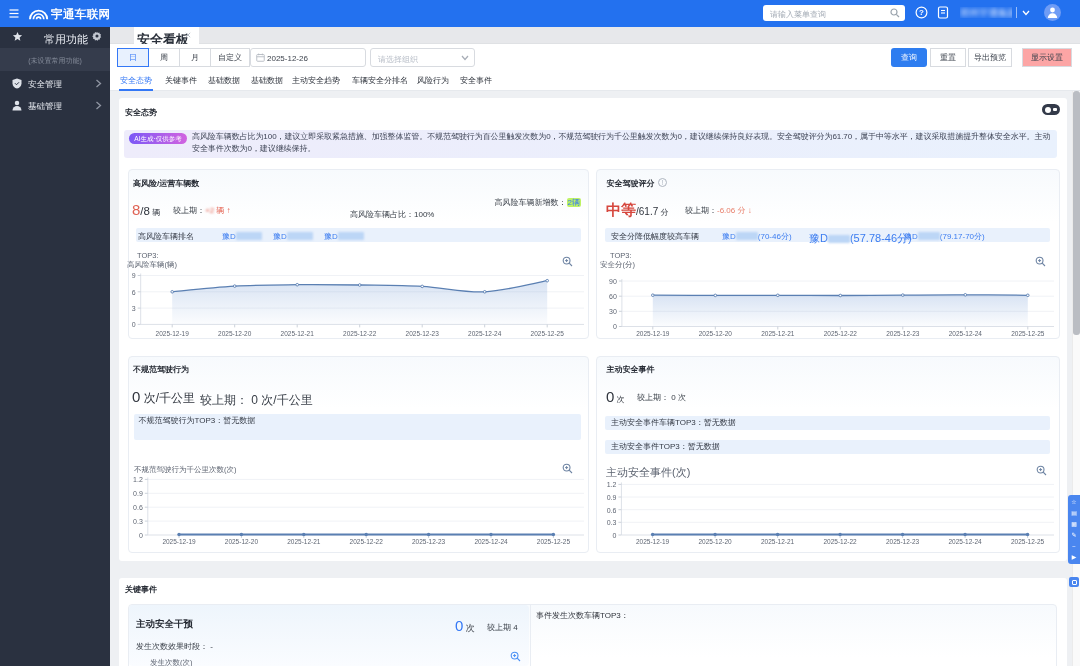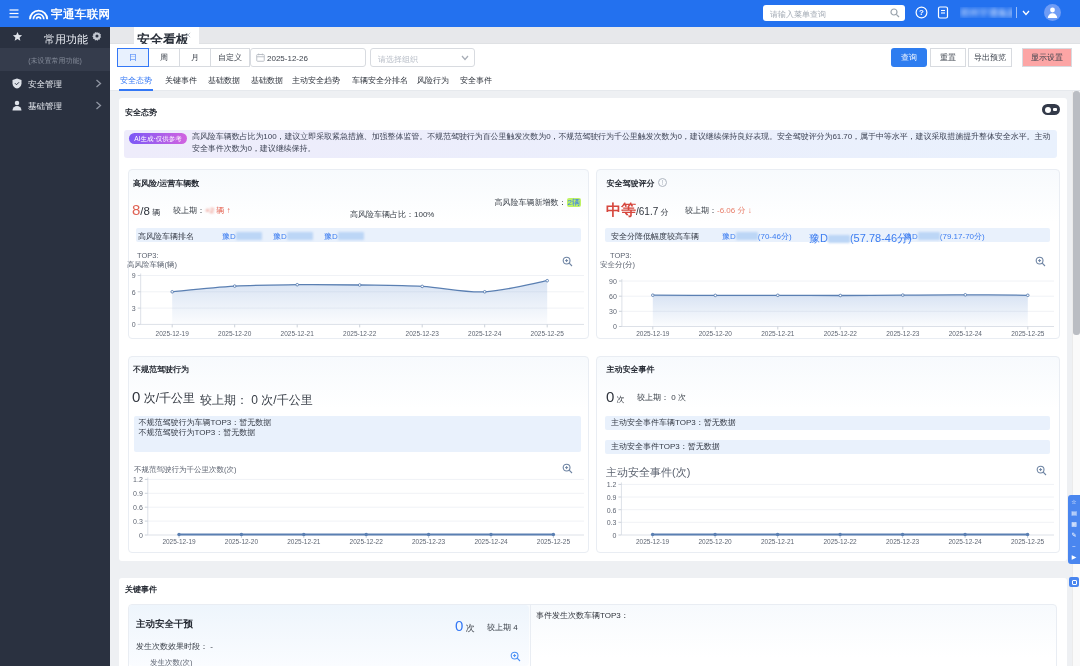--- a/index.html
+++ b/index.html
@@ -253,21 +253,21 @@
     <text x="242.3" y="69.8" font-size="6.5" fill="#5f6673" text-anchor="middle" font-family="Liberation Sans,sans-serif">2025-12-22</text>
     <text x="304.8" y="69.8" font-size="6.5" fill="#5f6673" text-anchor="middle" font-family="Liberation Sans,sans-serif">2025-12-23</text>
     <text x="367.3" y="69.8" font-size="6.5" fill="#5f6673" text-anchor="middle" font-family="Liberation Sans,sans-serif">2025-12-24</text>
     <text x="429.8" y="69.8" font-size="6.5" fill="#5f6673" text-anchor="middle" font-family="Liberation Sans,sans-serif">2025-12-25</text>
   </svg>
 <div class="icard" style="left:128px;top:356px;width:461px;height:197px"></div>
 <div class="abs t10" style="left:133px;top:364px">不规范驾驶行为</div>
 <div class="abs" style="left:132px;top:388px;font-size:15px;color:#30353e">0<span style="font-size:12px"> 次/千公里</span></div>
 <div class="abs" style="left:200px;top:392px;font-size:12px;color:#3a4049">较上期：&nbsp;0 次/千公里</div>
 <div class="ban" style="left:134px;top:415.5px;width:447px;height:14px;line-height:14px;padding-left:4.5px">不规范驾驶行为车辆TOP3：暂无数据</div>
-<div class="ban" style="left:134px;top:426px;width:447px;height:26px;line-height:14px;padding-left:4.5px">不规范驾驶行为TOP3：暂无数据</div>
+<div class="ban" style="left:134px;top:414px;width:447px;height:26px;line-height:14px;padding-left:4.5px">不规范驾驶行为TOP3：暂无数据</div>
 <div class="abs" style="left:134px;top:465px;font-size:7.5px;color:#5c6370">不规范驾驶行为千公里次数(次)</div>
 <svg class="mag" style="left:562px;top:463px" width="11" height="11" viewBox="0 0 11 11">
     <circle cx="4.6" cy="4.6" r="3.4" fill="none" stroke="#6e84a3" stroke-width="1.1"></circle>
     <line x1="7.2" y1="7.2" x2="10" y2="10" stroke="#6e84a3" stroke-width="1.1"></line>
     <line x1="3.1" y1="4.6" x2="6.1" y2="4.6" stroke="#6e84a3" stroke-width="1"></line>
     <line x1="4.6" y1="3.1" x2="4.6" y2="6.1" stroke="#6e84a3" stroke-width="1"></line>
   </svg>
 <svg style="position:absolute;left:126px;top:474px" width="462" height="78" viewBox="0 0 462 78">
     <line x1="21.8" y1="5.4" x2="458.0" y2="5.4" stroke="#f0f2f6" stroke-width="1"></line>
     <line x1="21.8" y1="19.3" x2="458.0" y2="19.3" stroke="#f0f2f6" stroke-width="1"></line>

